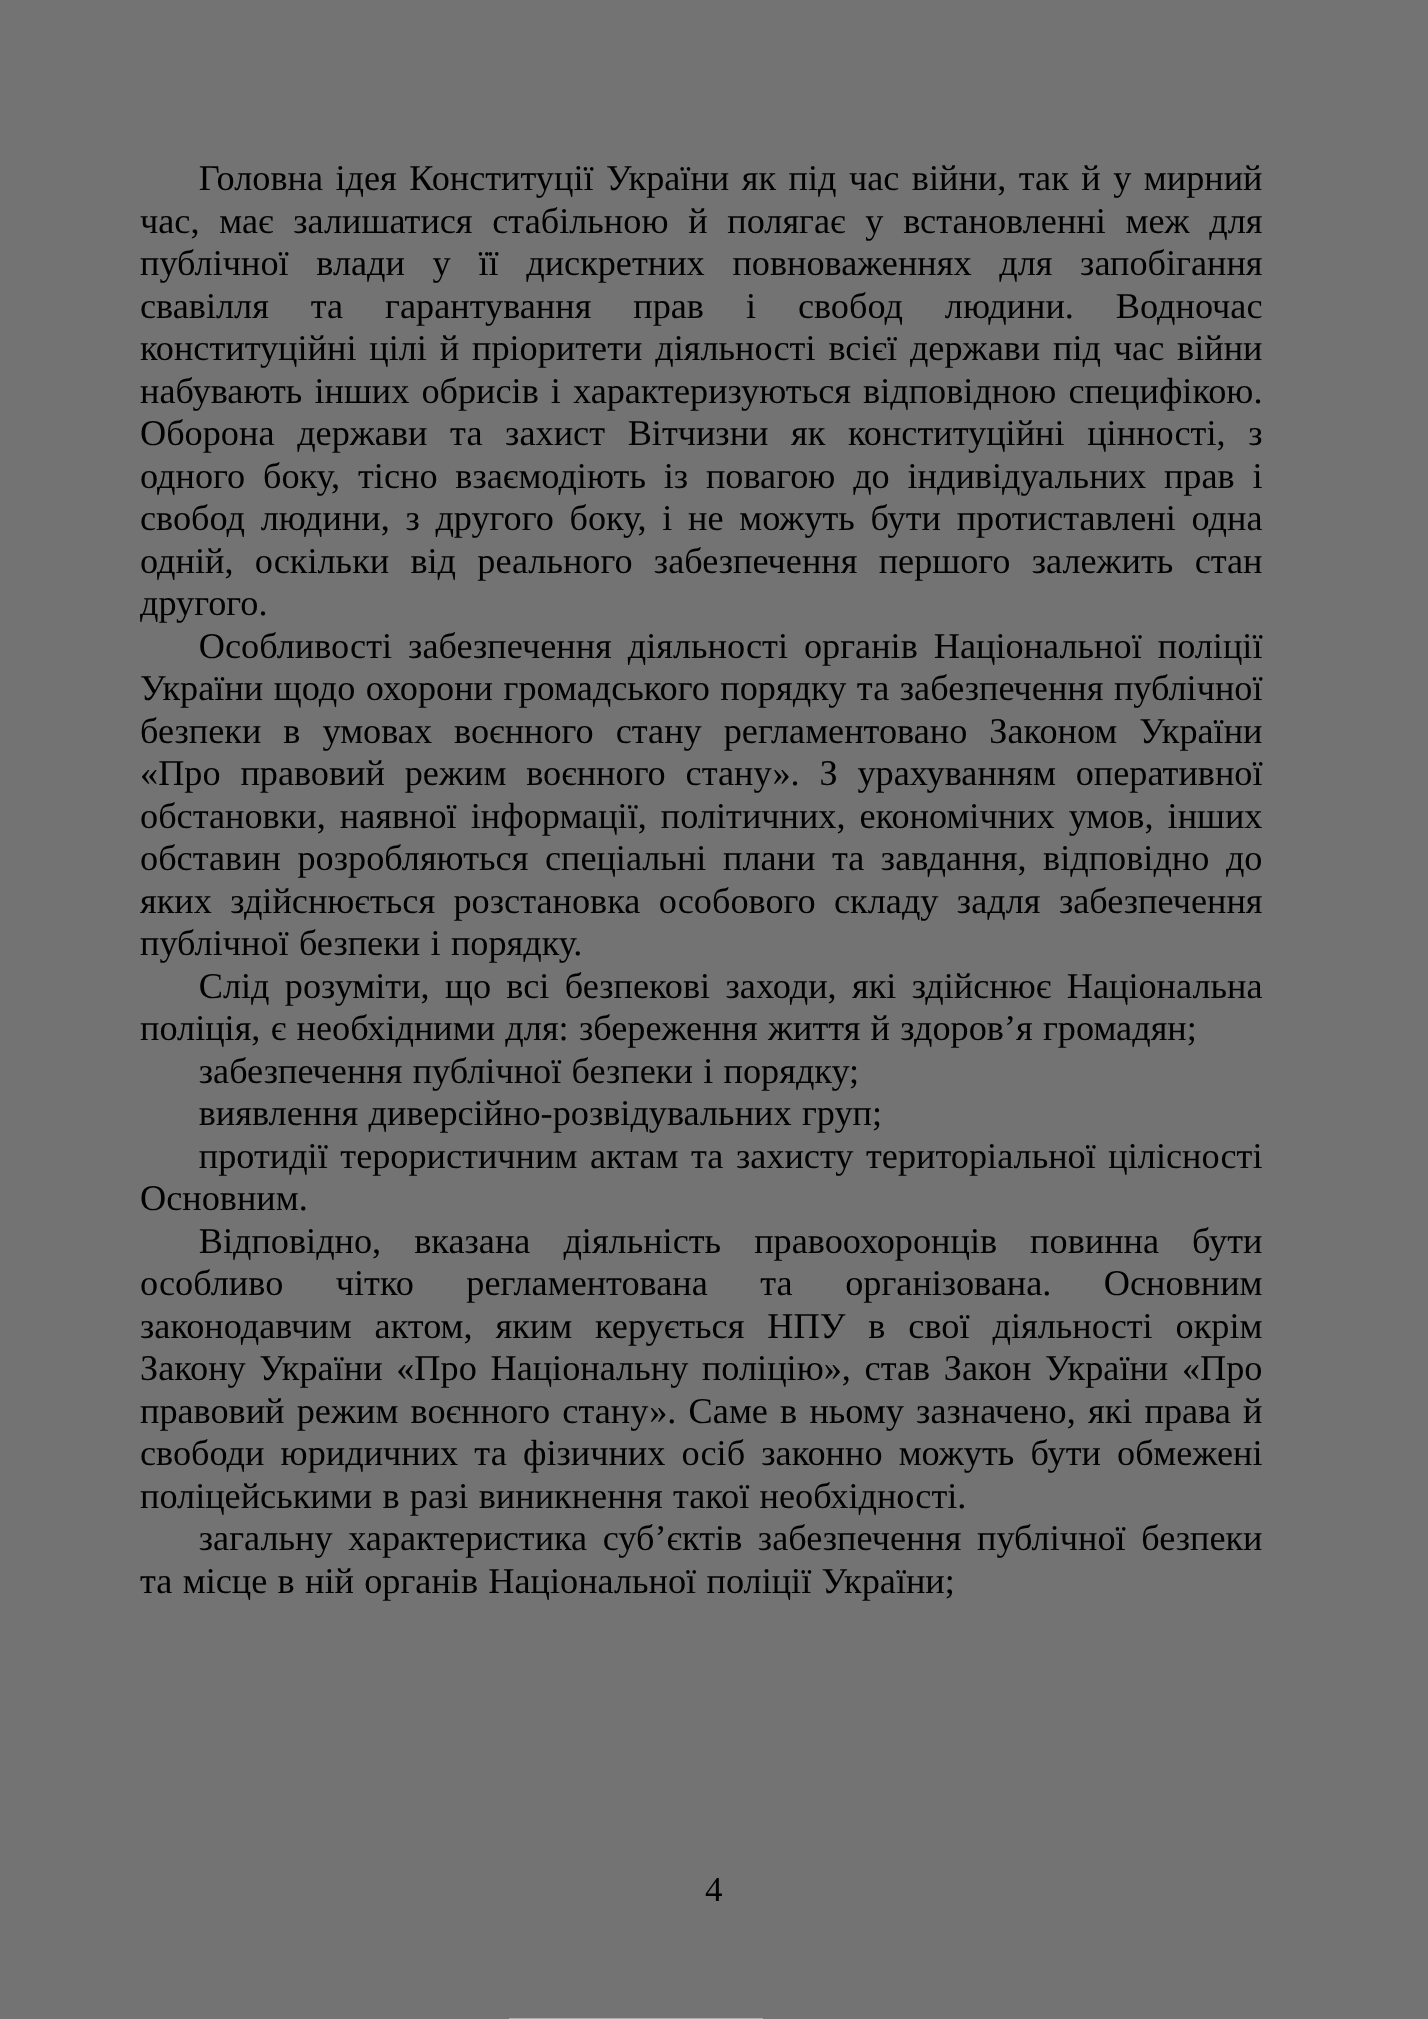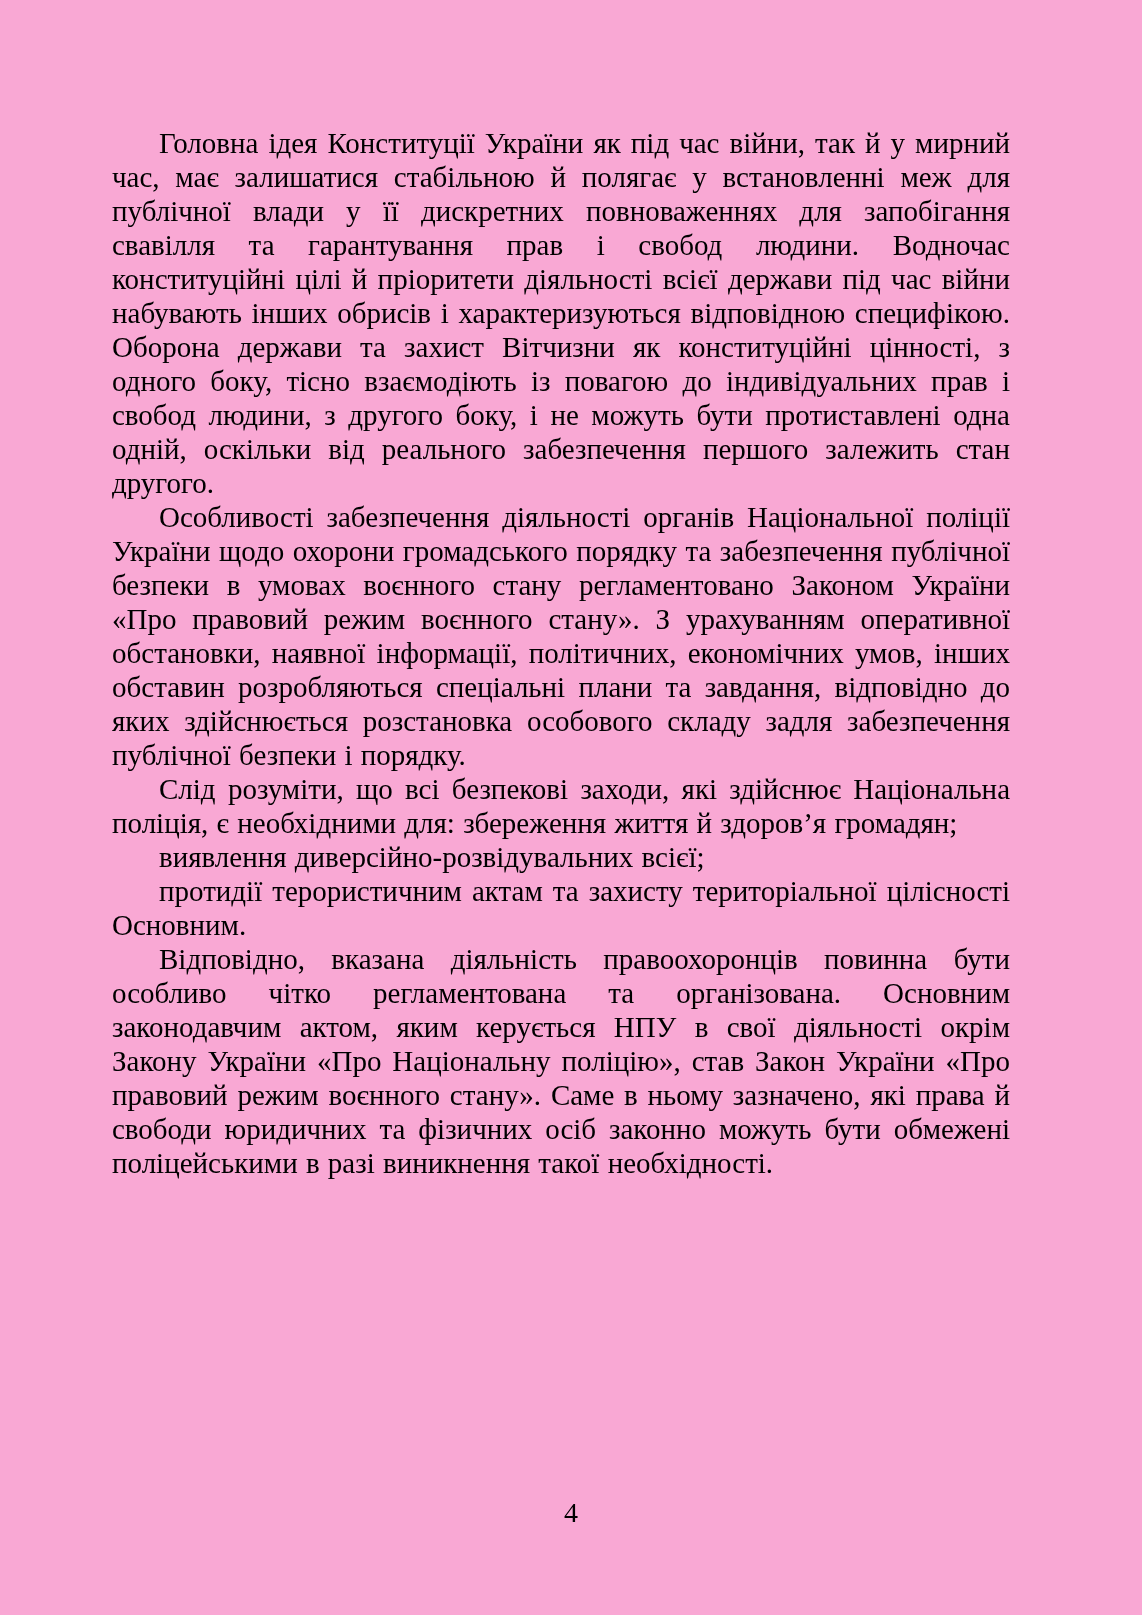--- a/index.html
+++ b/index.html
@@ -4,21 +4,21 @@
 <style>
   html, body {
     margin: 0;
     padding: 0;
     background: #ffffff;
   }
   .page {
     position: relative;
     width: 1142px;
     height: 1615px;
-    background: #f9a8d4;
+    background: #737373;
     overflow: hidden;
     font-family: "Liberation Serif", "DejaVu Serif", serif;
     color: #000000;
   }
   .text-block {
     position: absolute;
     left: 112px;
     top: 126px;
     width: 898px;
   }
@@ -42,18 +42,20 @@
   }
 </style>
 </head>
 <body>
 
 <div class="page">
   <div class="text-block">
     <p>Головна ідея Конституції України як під час війни, так й у мирний час, має залишатися стабільною й полягає у встановленні меж для публічної влади у її дискретних повноваженнях для запобігання свавілля та гарантування прав і свобод людини. Водночас конституційні цілі й пріоритети діяльності всієї держави під час війни набувають інших обрисів і характеризуються відповідною специфікою. Оборона держави та захист Вітчизни як конституційні цінності, з одного боку, тісно взаємодіють із повагою до індивідуальних прав і свобод людини, з другого боку, і не можуть бути протиставлені одна одній, оскільки від реального забезпечення першого залежить стан другого.</p>
     <p>Особливості забезпечення діяльності органів Національної поліції України щодо охорони громадського порядку та забезпечення публічної безпеки в умовах воєнного стану регламентовано Законом України «Про правовий режим воєнного стану». З урахуванням оперативної обстановки, наявної інформації, політичних, економічних умов, інших обставин розробляються спеціальні плани та завдання, відповідно до яких здійснюється розстановка особового складу задля забезпечення публічної безпеки і порядку.</p>
     <p>Слід розуміти, що всі безпекові заходи, які здійснює Національна поліція, є необхідними для: збереження життя й здоров’я громадян;</p>
-    <p>виявлення диверсійно-розвідувальних всієї;</p>
+    <p>забезпечення публічної безпеки і порядку;</p>
+    <p>виявлення диверсійно-розвідувальних груп;</p>
     <p>протидії терористичним актам та захисту територіальної цілісності Основним.</p>
     <p>Відповідно, вказана діяльність правоохоронців повинна бути особливо чітко регламентована та організована. Основним законодавчим актом, яким керується НПУ в свої діяльності окрім Закону України «Про Національну поліцію», став Закон України «Про правовий режим воєнного стану». Саме в ньому зазначено, які права й свободи юридичних та фізичних осіб законно можуть бути обмежені поліцейськими в разі виникнення такої необхідності.</p>
+    <p>загальну характеристика суб’єктів забезпечення публічної безпеки та місце в ній органів Національної поліції України;</p>
   </div>
   <div class="page-number">4</div>
 </div>
 
 </body></html>

